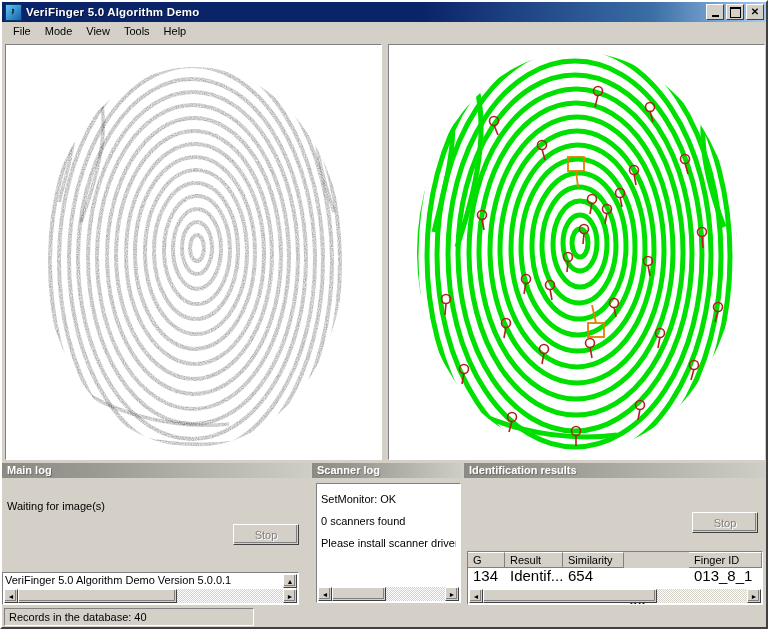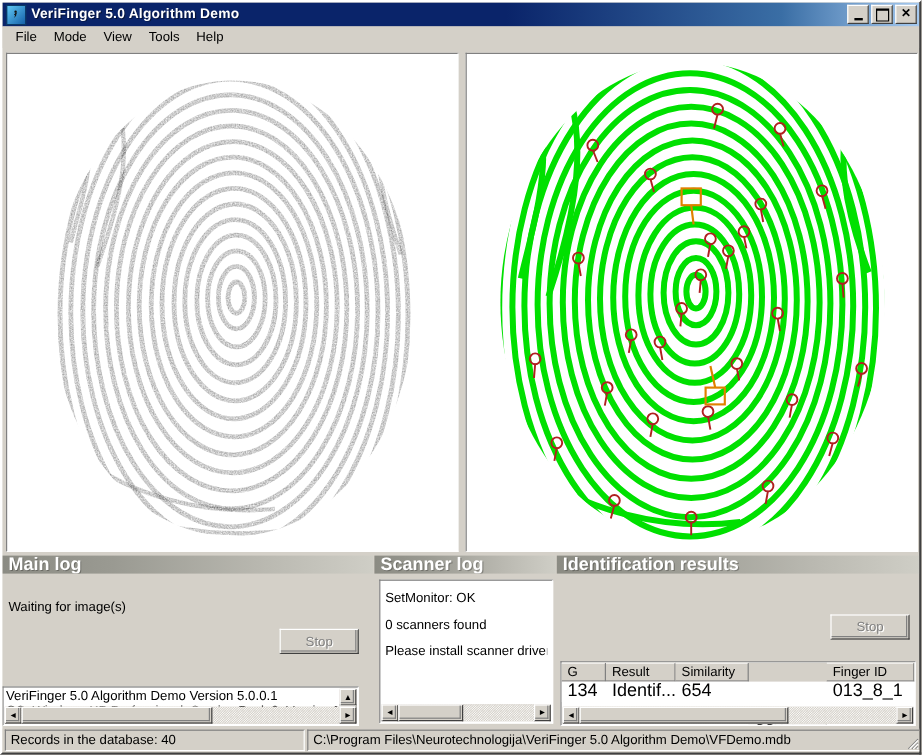--- a/index.html
+++ b/index.html
@@ -43,21 +43,21 @@
   
   .panes{position:absolute;left:3px;top:42px;width:760px;height:416px;display:flex;gap:6px;}
   .pane{flex:1 1 0;background:#fff;box-sizing:border-box;
     border-top:1px solid #808080;border-left:1px solid #808080;
     border-right:1px solid #fff;border-bottom:1px solid #fff;
     position:relative;overflow:hidden;}
   .pane-in{position:absolute;inset:1px;background:#fff;overflow:hidden;}
   .fp{position:absolute;left:50%;top:50%;transform:translate(-50%,-50%);}
 
   
-  .grouphdr{height:15px;line-height:15px;color:#fff;font-weight:bold;font-size:15px;
+  .grouphdr{height:15px;line-height:15px;color:#fff;font-weight:bold;font-size:11px;
     padding-left:5px;box-sizing:border-box;
     background:linear-gradient(to right,#8b8b83 0%,#9a9a92 30%,#b9b8b0 70%,#cfcec6 100%);
     text-shadow:1px 1px 0 rgba(0,0,0,.25);overflow:hidden;white-space:nowrap;}
 
   .btm{position:absolute;left:0;top:461px;width:768px;height:148px;}
 
   .sec{position:absolute;top:0;box-sizing:border-box;}
   .sec-main{left:0;width:309px;height:142px;}
   .sec-scan{left:310px;width:151px;height:142px;}
   .sec-ident{left:462px;width:302px;height:142px;}
@@ -474,30 +474,15 @@
                 <span>►</span>
               </div>
           </div>
         </div>
       </div>
     </div>
   </div>
 
   <div class="statusbar">
     <div class="sp sp-left">Records in the database: 40</div>
-    <div class="sp sp-right">
-      <span>C:\Program Files\Neurotechnologija\VeriFinger 5.0 Algorithm Demo\VFDemo.mdb</span>
-      <svg class="grip" viewBox="0 0 12 12" xmlns="http://www.w3.org/2000/svg">
-        <g stroke="#808080" stroke-width="1">
-          <path d="M11 3 L3 11"></path>
-            <path d="M11 6 L6 11"></path>
-            <path d="M11 9 L9 11"></path>
-        </g>
-        <g stroke="#ffffff" stroke-width="1">
-          <path d="M11 4 L4 11"></path>
-            <path d="M11 7 L7 11"></path>
-            <path d="M11 10 L10 11"></path>
-        </g>
-      </svg>
-    </div>
   </div>
 
 </div>
 
 </body></html>

